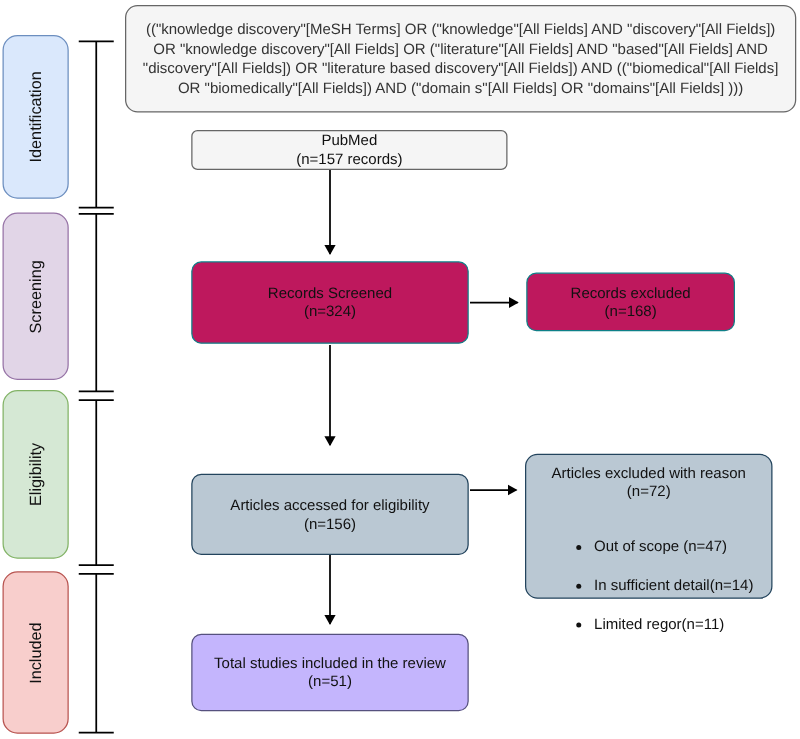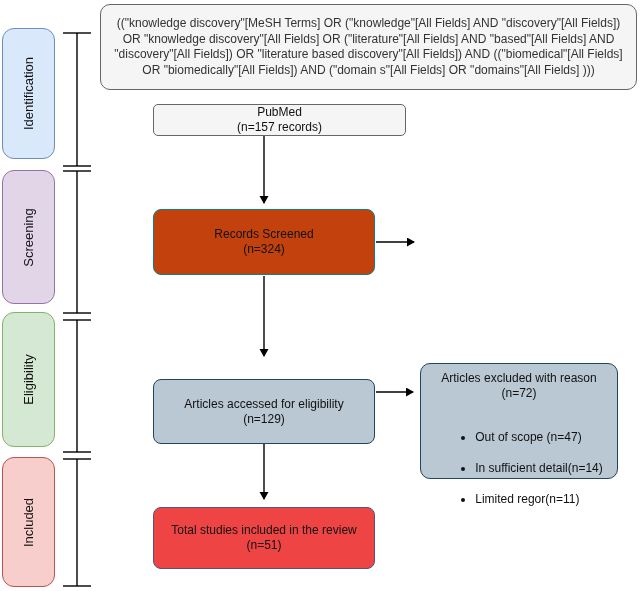--- a/index.html
+++ b/index.html
@@ -7,23 +7,23 @@
     position:relative;width:640px;height:591px;background:#fff;overflow:hidden;
     font-family:"Liberation Sans", sans-serif;color:#1a1a1a;
   }
   .overlay{position:absolute;left:0;top:0;width:640px;height:591px;pointer-events:none;}
   .box{
     position:absolute;box-sizing:border-box;border:1.4px solid #666;border-radius:8px;
     display:flex;flex-direction:column;align-items:center;justify-content:center;
     font-size:12px;line-height:15px;text-align:center;color:#111;
   }
   .gray{background:#f5f5f5;border-color:#666666;}
-  .teal{background:#c2410c;border-color:#0e8088;}
+  .teal{background:#be185d;border-color:#0e8088;}
   .bluegray{background:#bac8d3;border-color:#23445d;}
-  .lavender{background:#ef4444;border-color:#56517e;}
+  .lavender{background:#c4b5fd;border-color:#56517e;}
 
   .query-box{
     left:100px;top:4px;width:537px;height:86px;border-radius:10px;
     padding:4px 12px;justify-content:center;line-height:15.5px;color:#333;
   }
   .pubmed-box{left:153px;top:104px;width:253px;height:32px;border-radius:5px;}
   .screened-box{left:153px;top:209px;width:222px;height:66px;}
   .recexcl-box{left:421px;top:218px;width:167px;height:47px;}
   .eligible-box{left:153px;top:363px;width:222px;height:65px;margin-top:16px;}
   .exclreason-box{
@@ -108,24 +108,28 @@
   <div class="box gray pubmed-box">
     <div>PubMed</div>
     <div>(n=157 records)</div>
   </div>
 
   <div class="box teal screened-box">
     <div>Records Screened</div>
     <div>(n=324)</div>
   </div>
 
+  <div class="box teal recexcl-box">
+    <div>Records excluded</div>
+    <div>(n=168)</div>
+  </div>
 
   <div class="box bluegray eligible-box">
     <div>Articles accessed for eligibility</div>
-    <div>(n=129)</div>
+    <div>(n=156)</div>
   </div>
 
   <div class="box bluegray exclreason-box">
     <div>Articles excluded with reason</div>
     <div>(n=72)</div>
     <ul>
       <li>Out of scope (n=47)</li>
       <li>In sufficient detail(n=14)</li>
       <li>Limited regor(n=11)</li>
     </ul>

